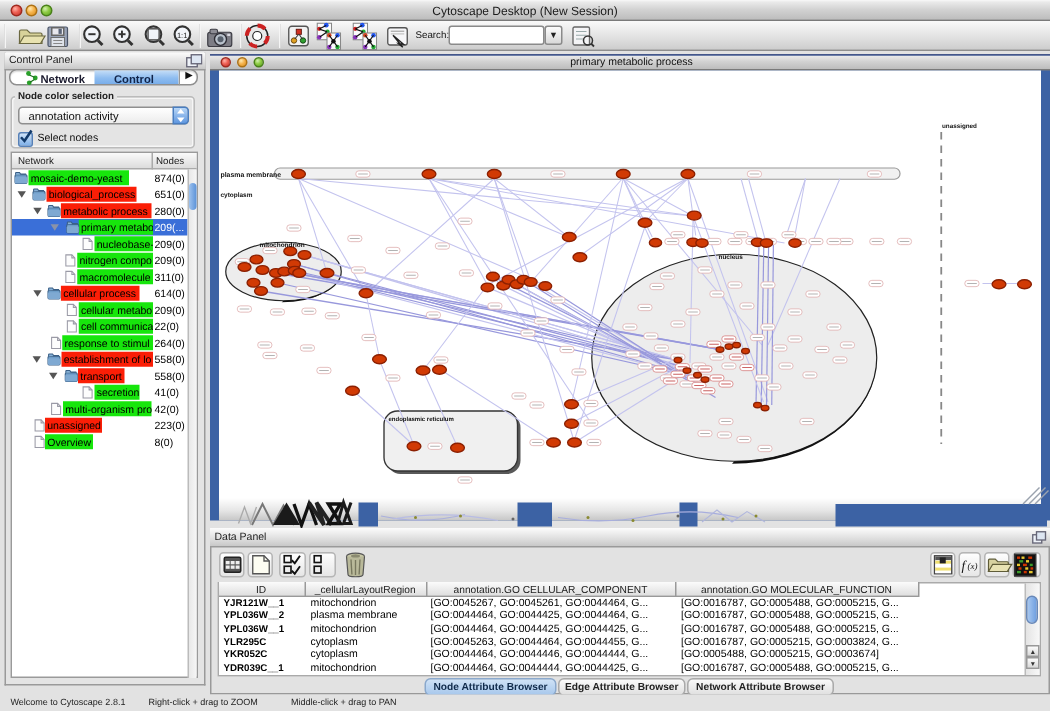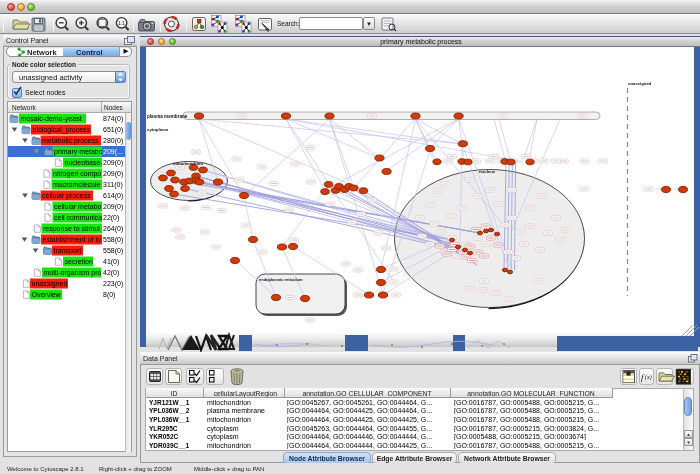--- a/index.html
+++ b/index.html
@@ -13,20 +13,21 @@
 .tl-yel{background:radial-gradient(circle at 35% 30%,#ffe9b0,#f6b44d 45%,#d88e1e);border:0.5px solid #ad7115;}
 .tl-grn{background:radial-gradient(circle at 35% 30%,#d2f0ae,#8ecb43 45%,#5ba221);border:0.5px solid #4a811a;}
 .tbtn{border:1px solid #b5b5b5;border-radius:3px;background:linear-gradient(#fefefe,#e6e6e6);}
 </style></head><body>
 <div id="page">
 
 <div class="abs titlebar" style="left:0;top:0;width:700px;height:14px;border-top:1px solid #f5f5f5;"></div>
 <div class="abs light tl-red" style="left:7px;top:3px;width:8px;height:8px;"></div>
 <div class="abs light tl-yel" style="left:17px;top:3px;width:8px;height:8px;"></div>
 <div class="abs light tl-grn" style="left:27px;top:3px;width:8px;height:8px;"></div>
+<div class="abs" style="left:0;top:2.5px;width:700px;text-align:center;font-size:8px;color:#1a1a1a;">Cytoscape Desktop (New Session)</div>
 
 <div class="abs" style="left:0;top:14px;width:700px;height:20px;background:linear-gradient(#fafafa,#e0e0e0 60%,#cdcdcd);border-bottom:1px solid #8e8e8e;"></div>
 <div class="abs" style="left:3px;top:16px;width:1px;height:16px;background:#aaa;border-right:1px solid #f5f5f5;"></div>
     <div class="abs" style="left:53px;top:16px;width:1px;height:16px;background:#aaa;border-right:1px solid #f5f5f5;"></div>
     <div class="abs" style="left:133px;top:16px;width:1px;height:16px;background:#aaa;border-right:1px solid #f5f5f5;"></div>
     <div class="abs" style="left:160px;top:16px;width:1px;height:16px;background:#aaa;border-right:1px solid #f5f5f5;"></div>
     <div class="abs" style="left:186px;top:16px;width:1px;height:16px;background:#aaa;border-right:1px solid #f5f5f5;"></div>
     <svg class="abs" style="left:0;top:14px;" width="700" height="20" viewBox="0 0 700 20">
       <g transform="translate(12,4)">
 <path d="M1 11 L1 3 Q1 2 2 2 L6 2 L8 4 L15 4 Q16 4 16 5 L16 11 Z" fill="#d8d29a" stroke="#6b6840" stroke-width="0.8"></path>
@@ -156,21 +157,21 @@
 <circle cx="2" cy="2" r="1.6" fill="#2aa02a"></circle>
       <circle cx="6.5" cy="5" r="1.6" fill="#2aa02a"></circle>
 <circle cx="2.5" cy="8.2" r="1.6" fill="#2aa02a"></circle>
 <path d="M2.5 3 L6 4.5 M6 6 L3 7.8" stroke="#1a701a" stroke-width="0.8" fill="none"></path>
     </svg>
 <div class="abs" style="left:119px;top:46px;width:13px;height:10.5px;border-left:1px solid #999;border-radius:0 5px 5px 0;font-size:6.5px;line-height:10.5px;text-align:center;color:#111;">▶</div>
 
 <div class="abs" style="left:7px;top:64px;width:123px;height:35px;border:1px solid #bbb;border-radius:3px;box-shadow:inset 0 0 0 1px #f6f6f6;"></div>
 <div class="abs" style="left:10px;top:60.5px;background:#e4e4e4;padding:0 2px;font-size:6.5px;font-weight:bold;color:#222;">Node color selection</div>
 <div class="abs" style="left:12px;top:71px;width:114px;height:12px;background:linear-gradient(#ffffff,#ececec);border:1px solid #8f8f8f;border-radius:3px;"></div>
-<div class="abs" style="left:19px;top:73px;font-size:7.5px;color:#111;">unassigned activity</div>
+<div class="abs" style="left:19px;top:73px;font-size:7.5px;color:#111;">annotation activity</div>
 <div class="abs" style="left:115px;top:71px;width:11px;height:12px;background:linear-gradient(#b8d6f6,#5f97e0);border:1px solid #4a7ec0;border-radius:0 3px 3px 0;"></div>
 <svg class="abs" style="left:116px;top:72px;" width="9" height="10" viewBox="0 0 9 10">
 <path d="M4.5 0.5 L7 3.6 L2 3.6 Z" fill="#fff"></path>
       <path d="M4.5 9.5 L7 6.4 L2 6.4 Z" fill="#fff"></path>
     </svg>
 <div class="abs" style="left:12px;top:88px;width:9.5px;height:9.5px;background:linear-gradient(#cfe4fa,#7fb0e8);border:1px solid #5580b8;border-radius:2px;"></div>
 <svg class="abs" style="left:11px;top:84px;" width="13" height="13" viewBox="0 0 13 13">
 <path d="M3 7.5 L5.3 10 L10 3" fill="none" stroke="#123a6a" stroke-width="1.7"></path>
     </svg>
 <div class="abs" style="left:25px;top:89px;font-size:7px;color:#111;">Select nodes</div>

